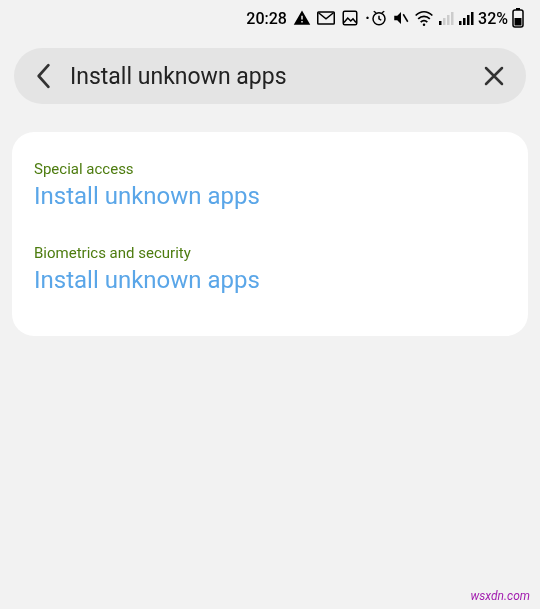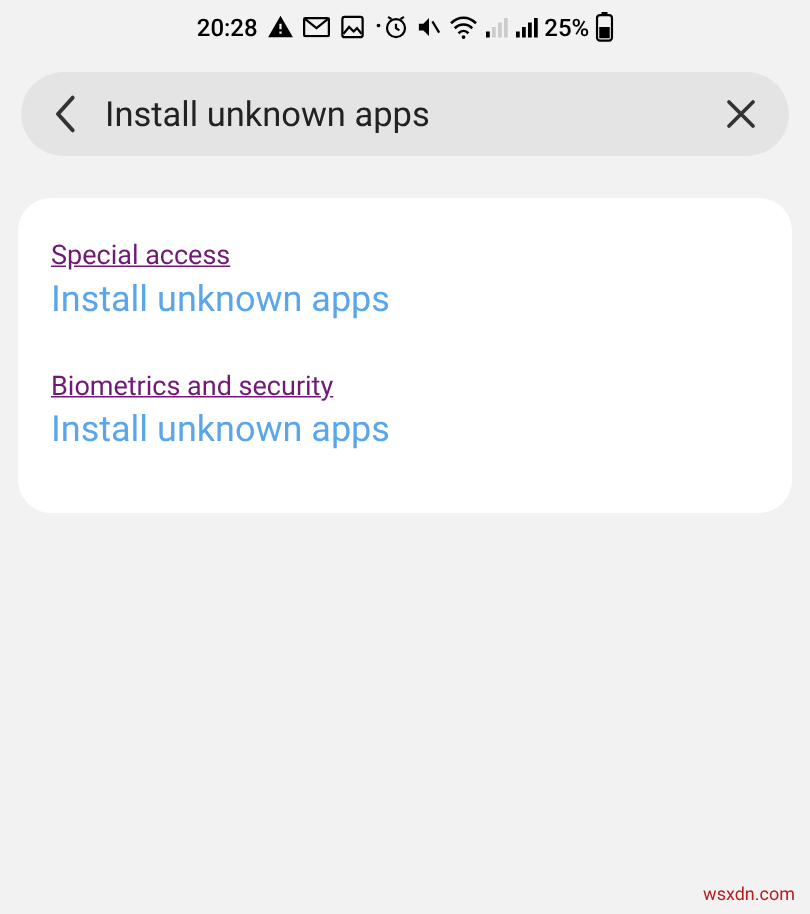--- a/index.html
+++ b/index.html
@@ -12,21 +12,21 @@
       position: relative;
     }
     .status-bar {
       height: 36px;
       display: flex;
       align-items: center;
       padding: 0 16px;
       font-size: 16px;
       font-weight: 500;
       color: #000;
-      justify-content: center;
+      justify-content: flex-end;
     }
     .status-left { display: flex; align-items: center; gap: 6px; }
     .status-right { display: flex; align-items: center; gap: 4px; }
     .status-icon { display: inline-flex; align-items: center; }
     .search-bar {
       margin: 12px 14px 0 14px;
       background: #e4e4e4;
       border-radius: 28px;
       height: 56px;
       display: flex;
@@ -42,36 +42,36 @@
     .search-clear { display:flex; align-items:center; }
     .results-card {
       margin: 28px 12px 0 12px;
       background: #fff;
       border-radius: 22px;
       padding: 28px 22px 30px 22px;
     }
     .result-item { margin-bottom: 34px; }
     .result-item:last-child { margin-bottom: 12px; }
     .result-category {
-      font-size: 18px;
-      color: #701a75;
+      font-size: 15px;
+      color: #4d7c0f;
       margin-bottom: 4px;
-      text-decoration: underline;
     }
     .result-title {
       font-size: 24px;
       color: #5aa6e8;
       font-weight: 400;
     }
     .watermark {
       position: absolute;
       bottom: 6px;
       right: 10px;
       font-size: 12px;
-      color: #b91c1c;
+      color: #a21caf;
+      font-style: italic;
     }
   </style>
 </head>
 <body>
 
 <div class="status-bar">
   <div class="status-left">
     <span>20:28</span>
     <span class="status-icon">
       <svg width="18" height="18" viewBox="0 0 24 24">
@@ -120,21 +120,21 @@
         </svg>
     </span>
     <span class="status-icon">
       <svg width="16" height="16" viewBox="0 0 16 16">
           <rect x="1" y="11" width="2.5" height="4" fill="#000"></rect>
           <rect x="5" y="8" width="2.5" height="7" fill="#000"></rect>
           <rect x="9" y="5" width="2.5" height="10" fill="#000"></rect>
           <rect x="13" y="2" width="2.5" height="13" fill="#000"></rect>
         </svg>
     </span>
-    <span>25%</span>
+    <span>32%</span>
     <span class="status-icon">
       <svg width="12" height="20" viewBox="0 0 12 20">
           <rect x="1" y="2" width="10" height="17" rx="2" fill="none" stroke="#000" stroke-width="1.5"></rect>
           <rect x="4" y="0" width="4" height="2" fill="#000"></rect>
           <rect x="2.5" y="10" width="7" height="7.5" fill="#000"></rect>
         </svg>
     </span>
   </div>
 </div>
 

